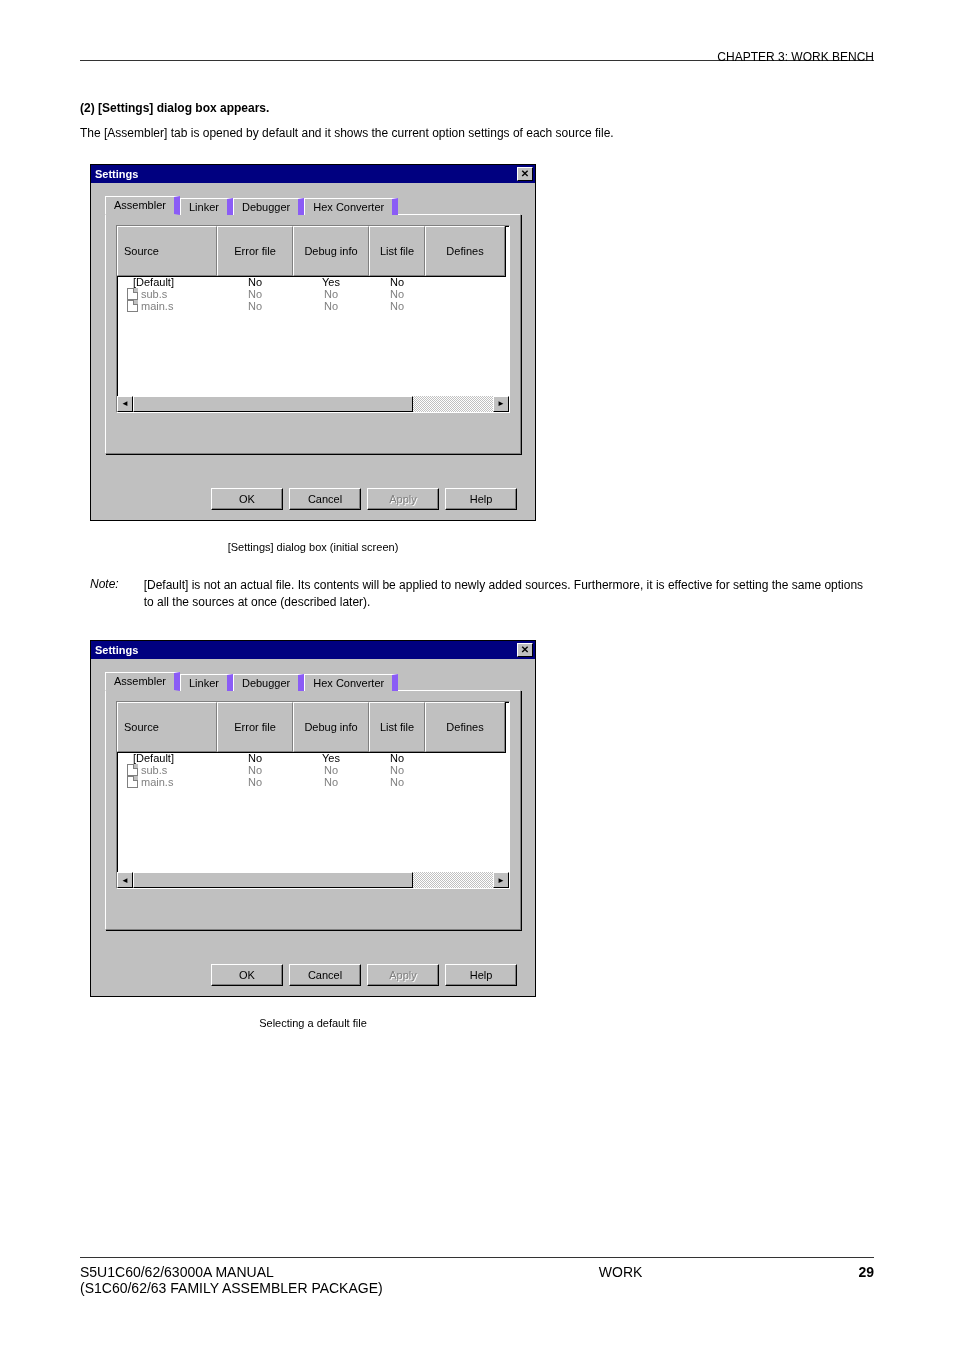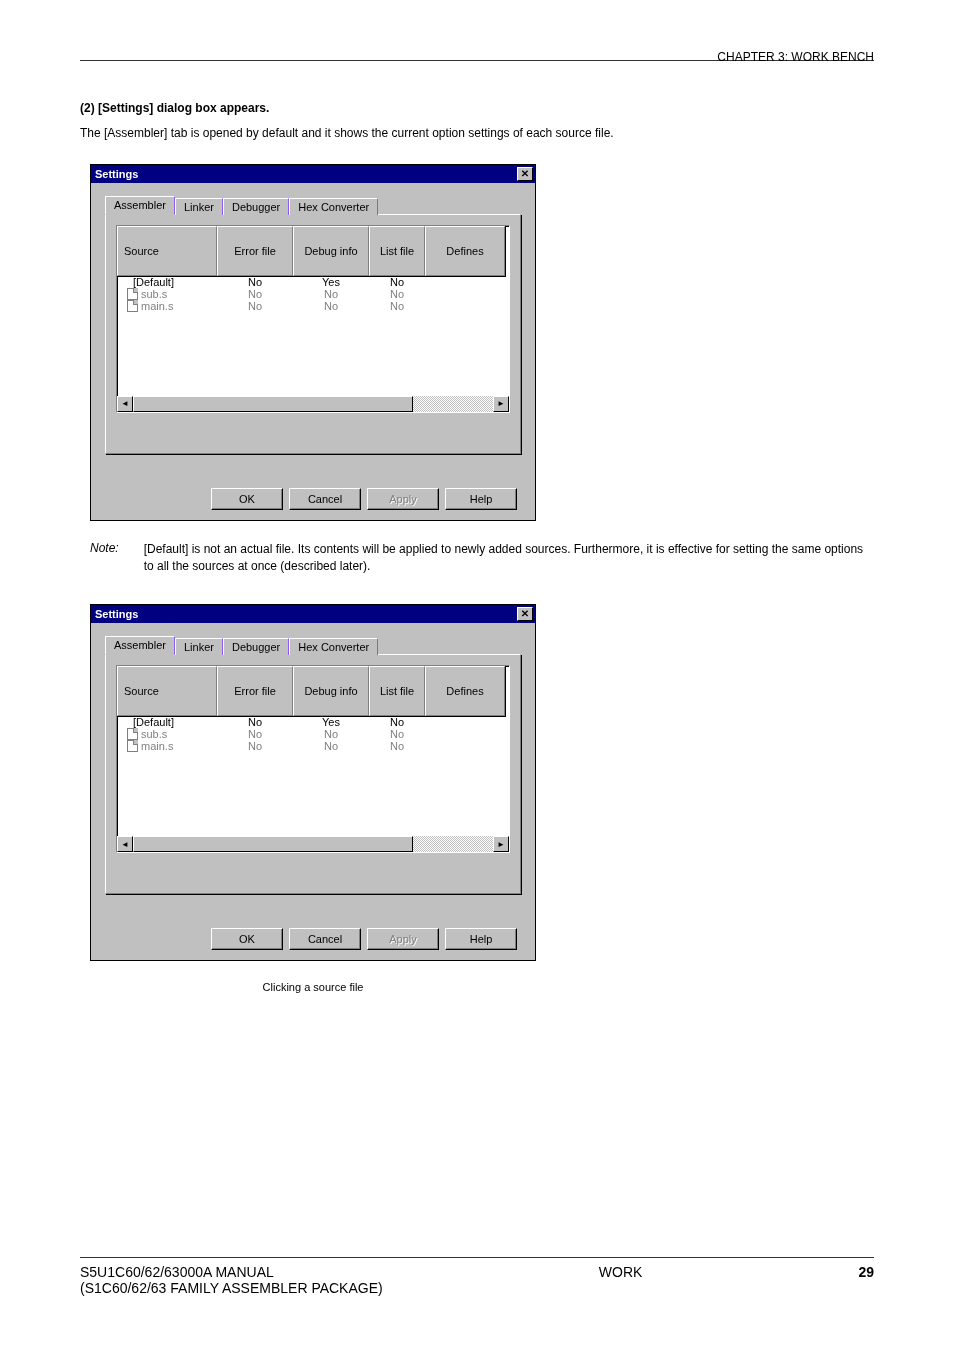--- a/index.html
+++ b/index.html
@@ -9,21 +9,21 @@
 .sect-num { font-size: 12px; margin-bottom: 10px; font-weight: bold; }
 .sect-desc { font-size: 12px; margin-bottom: 22px; line-height: 1.4; }
 
 .dialog { width: 446px; margin: 0 0 20px 10px; background: #c0c0c0; border: 1px solid #000; font-family: "MS Sans Serif", Tahoma, Arial, sans-serif; font-size: 11px; }
 .titlebar { background: #000080; color: #fff; height: 18px; display: flex; align-items: center; justify-content: space-between; padding: 0 2px 0 4px; font-weight: bold; }
 .titlebar .title { font-size: 11px; }
 .close-btn { width: 16px; height: 14px; background: #c0c0c0; border-top: 1px solid #fff; border-left: 1px solid #fff; border-right: 1px solid #000; border-bottom: 1px solid #000; display: flex; align-items: center; justify-content: center; font-family: Arial; font-size: 10px; font-weight: bold; color: #000; cursor: pointer; line-height: 1; }
 .client { padding: 12px 14px 10px 14px; }
 
 .tabstrip { display: flex; position: relative; top: 1px; z-index: 2; }
-.tab { padding: 2px 8px; border-top: 1px solid #fff; border-left: 1px solid #fff; border-right: 1px solid #8b5cf6; background: #c0c0c0; font-size: 11px; cursor: pointer; }
+.tab { padding: 2px 8px; border-top: 1px solid #fff; border-left: 1px solid #fff; border-right: 6px solid #8b5cf6; background: #c0c0c0; font-size: 11px; cursor: pointer; }
 .tab.active { border-bottom: 1px solid #c0c0c0; position: relative; }
 .tab:not(.active) { margin-top: 2px; border-bottom: none; }
 
 .tabpanel { border-top: 1px solid #fff; border-left: 1px solid #fff; border-right: 1px solid #808080; border-bottom: 1px solid #808080; box-shadow: 1px 1px 0 #000; padding: 10px; min-height: 240px; }
 
 .listbox { background: #fff; border-top: 1px solid #808080; border-left: 1px solid #808080; border-right: 1px solid #fff; border-bottom: 1px solid #fff; box-shadow: inset 1px 1px 0 #000; height: 188px; position: relative; }
 .list-header { display: flex; }
 .hcell { background: #c0c0c0; border-top: 1px solid #fff; border-left: 1px solid #fff; border-right: 1px solid #808080; border-bottom: 1px solid #808080; box-shadow: 1px 1px 0 #000; padding: 18px 6px; font-size: 11px; text-align: center; }
 .hcell.src { text-align: left; }
 .list-body { padding: 0; }
@@ -131,20 +131,21 @@
       </div>
       <div class="btnrow">
         <div class="btn">OK</div>
         <div class="btn">Cancel</div>
         <div class="btn disabled">Apply</div>
         <div class="btn">Help</div>
       </div>
     </div>
   </div>
 
+  <div class="caption" style="margin-left:10px; width:446px;">[Settings] dialog box (initial screen)</div>
 
   <div style="margin-left:10px; margin-bottom:30px;">
     <span class="note">Note:</span>
     <span class="note-body">[Default] is not an actual file. Its contents will be applied to newly added sources. Furthermore, it is effective for setting the same options to all the sources at once (described later).</span>
   </div>
 
 
   <div class="dialog">
     <div class="titlebar">
       <span class="title">Settings</span>
@@ -208,21 +209,21 @@
       </div>
       <div class="btnrow">
         <div class="btn">OK</div>
         <div class="btn">Cancel</div>
         <div class="btn disabled">Apply</div>
         <div class="btn">Help</div>
       </div>
     </div>
   </div>
 
-  <div class="caption" style="margin-left:10px; width:446px;">Clicking a source file</div>
+  <div class="caption" style="margin-left:10px; width:446px;">Selecting a default file</div>
 
 </div>
 
 <div class="footer">
   <div>
     <div>S5U1C60/62/63000A MANUAL</div>
     <div>(S1C60/62/63 FAMILY ASSEMBLER PACKAGE)</div>
   </div>
   <div style="align-self:flex-start;">WORK</div>
   <div style="font-weight:bold;">29</div>

